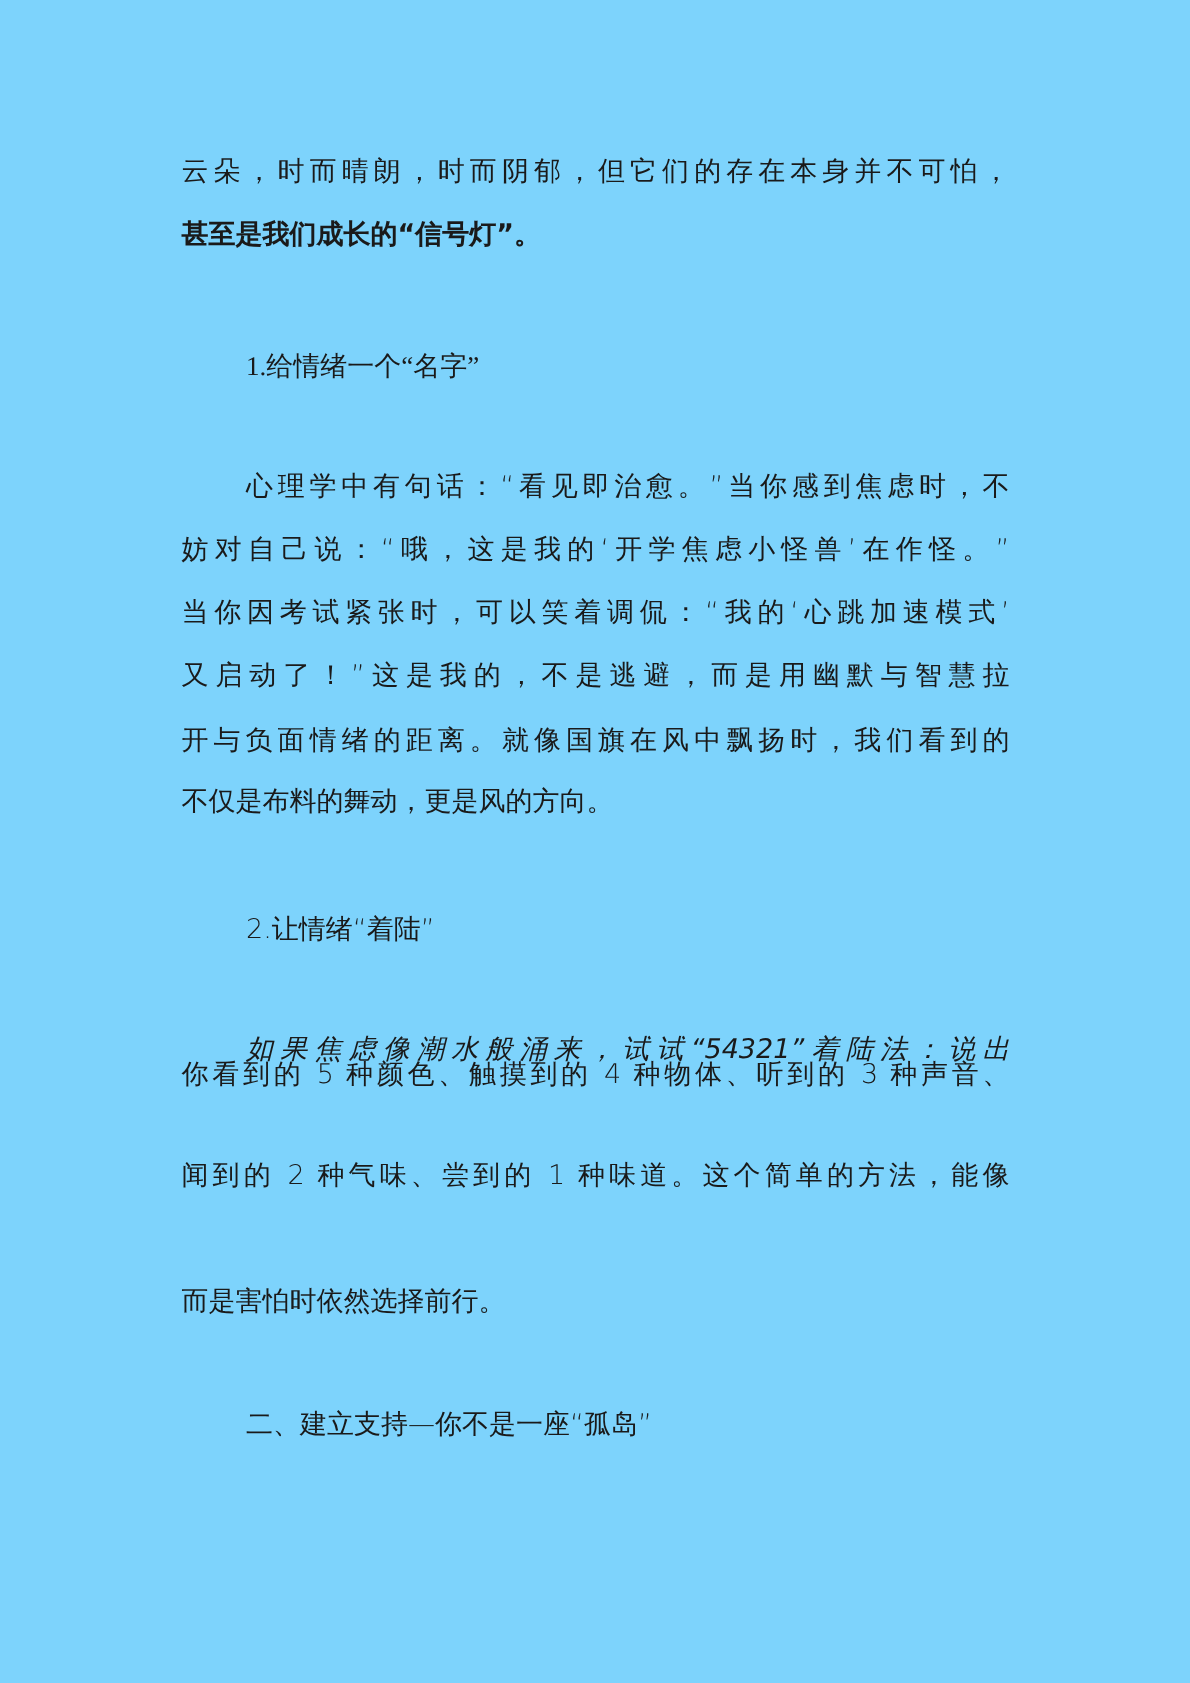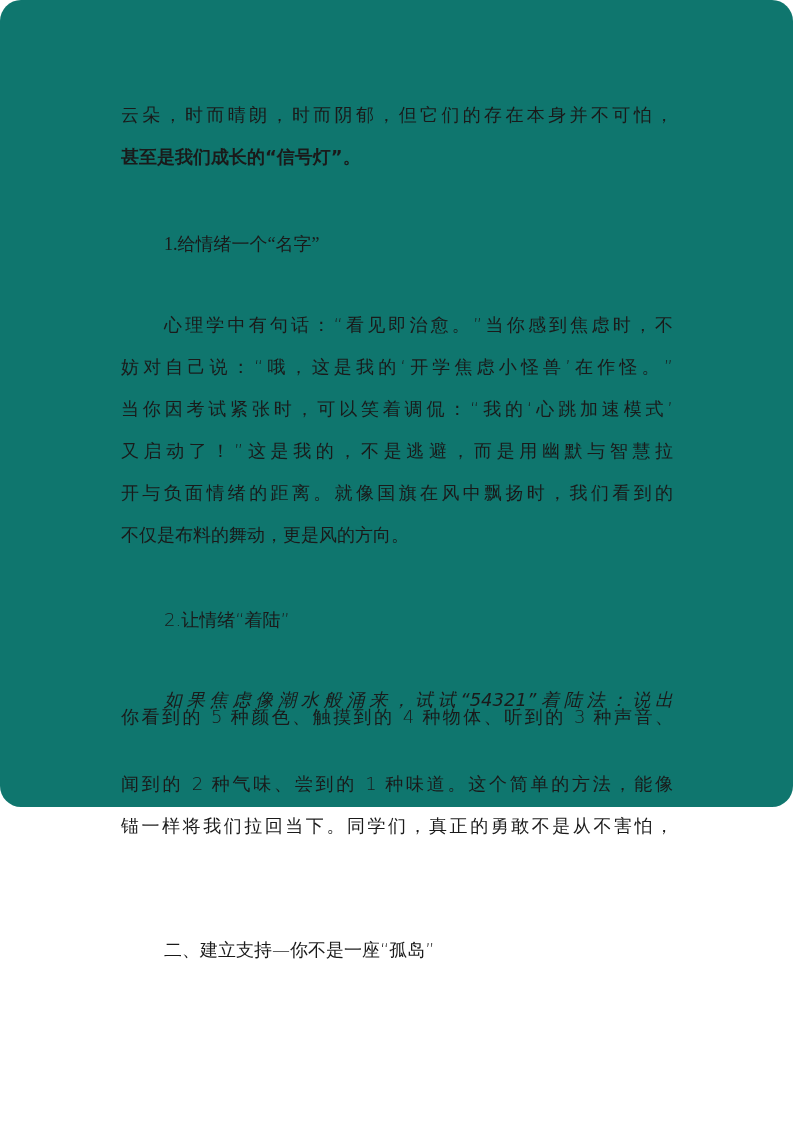--- a/index.html
+++ b/index.html
@@ -1,20 +1,19 @@
 <!DOCTYPE html>
 <html><head>
 <meta charset="utf-8">
 <style>
   html, body { margin: 0; padding: 0; background: #ffffff; }
   body { width: 793px; height: 1122px; position: relative; overflow: hidden; }
   .page {
-    position: absolute; left: 0; top: 0; width: 793px; height: 807px;
-    background: #0f766e;
-    border-radius: 21px;
+    position: absolute; left: 0; top: 0; width: 793px; height: 1122px;
+    background: #7dd3fc;
   }
   .line {
     position: absolute;
     left: 121px;
     width: 552px;
     height: 30px;
     line-height: 30px;
     font-family: "DejaVu Sans", sans-serif;
     font-size: 18px;
     color: #1a1a1a;
@@ -41,16 +40,16 @@
   <div class="line" style="top:394px;">当你因考试紧张时，可以笑着调侃：“我的‘心跳加速模式’</div>
   <div class="line" style="top:436px;">又启动了！”这是我的，不是逃避，而是用幽默与智慧拉</div>
   <div class="line" style="top:478px;font-family:Liberation Serif, serif;">开与负面情绪的距离。就像国旗在风中飘扬时，我们看到的</div>
   <div class="line last" style="top:520px;">不仅是布料的舞动，更是风的方向。</div>
 
   <div class="line indent heading" style="top:605px;">2.让情绪“着陆”</div>
 
   <div class="line indent" style="top:685px;font-style:italic;">如果焦虑像潮水般涌来，试试“54321”着陆法：说出</div>
   <div class="line" style="top:686px;margin-top:16px;">你看到的 5 种颜色、触摸到的 4 种物体、听到的 3 种声音、</div>
   <div class="line" style="top:769px;">闻到的 2 种气味、尝到的 1 种味道。这个简单的方法，能像</div>
-  <div class="line" style="top:811px;">锚一样将我们拉回当下。同学们，真正的勇敢不是从不害怕，</div>
+  <div class="line last" style="top:853px;">而是害怕时依然选择前行。</div>
 
   <div class="line indent heading" style="top:935px;">二、建立支持—你不是一座“孤岛”</div>
 </div>
 
 </body></html>

